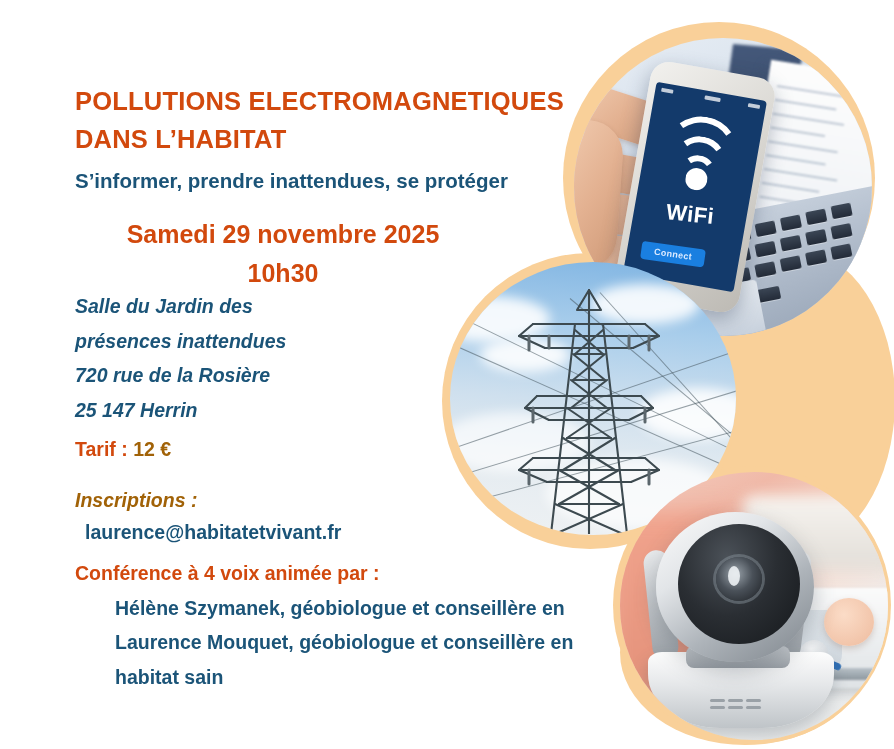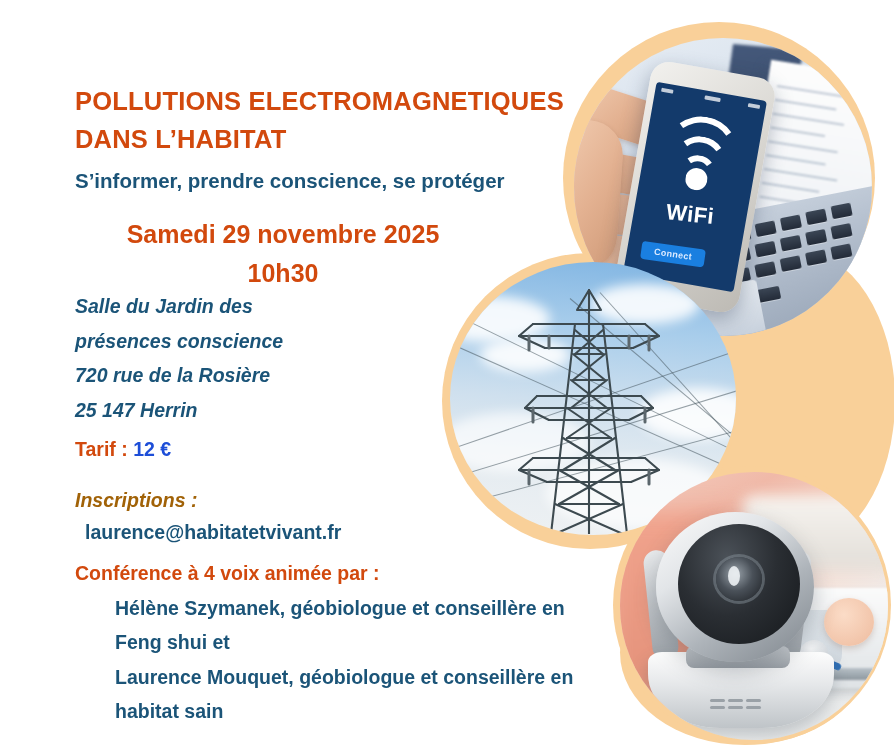--- a/index.html
+++ b/index.html
@@ -83,21 +83,21 @@
   .tariff {
     position: absolute;
     top: 434px;
     left: 0;
     color: #d2490d;
     font-size: 19.5px;
     font-weight: bold;
     line-height: 30px;
     white-space: nowrap;
   }
-  .tariff .amount { color: #1d4ed8; }
+  .tariff .amount { color: #a16207; }
 
   .registration {
     position: absolute;
     top: 484px;
     left: 0;
     width: 420px;
     font-size: 19.5px;
     font-weight: bold;
     line-height: 32px;
   }
@@ -529,44 +529,43 @@
     </div>
   </div>
 
   <div class="text-col">
 
     <h1 class="title">
       <span class="t-line">POLLUTIONS ELECTROMAGNETIQUES</span>
       <span class="t-line">DANS L’HABITAT</span>
     </h1>
 
-    <div class="subtitle">S’informer, prendre conscience, se protéger</div>
+    <div class="subtitle">S’informer, prendre inattendues, se protéger</div>
 
     <div class="date-block">
       <span class="d-line">Samedi 29 novembre 2025</span>
       <span class="d-line">10h30</span>
     </div>
 
     <address class="venue">
       <span class="v-line">Salle du Jardin des</span>
-      <span class="v-line">présences conscience</span>
+      <span class="v-line">présences inattendues</span>
       <span class="v-line">720 rue de la Rosière</span>
       <span class="v-line">25 147 Herrin</span>
     </address>
 
     <div class="tariff">
       <span>Tarif : </span><span class="amount">12 €</span>
     </div>
 
     <div class="registration">
       <span class="reg-label">Inscriptions :</span>
       <span class="reg-email">laurence@habitatetvivant.fr</span>
     </div>
 
     <div class="speakers">
       <span class="sp-head">Conférence à 4 voix animée par :</span>
       <span class="sp-line">Hélène Szymanek, géobiologue et conseillère en</span>
-      <span class="sp-line">Feng shui et</span>
       <span class="sp-line">Laurence Mouquet, géobiologue et conseillère en</span>
       <span class="sp-line">habitat sain</span>
     </div>
   </div>
 </div>
 
 </body></html>

